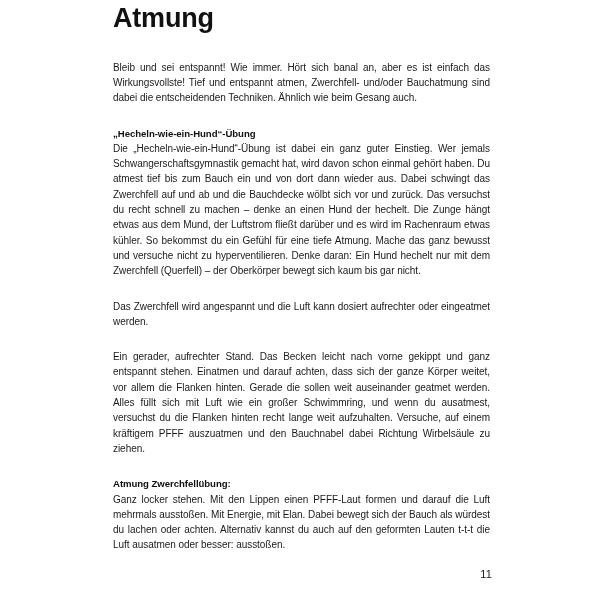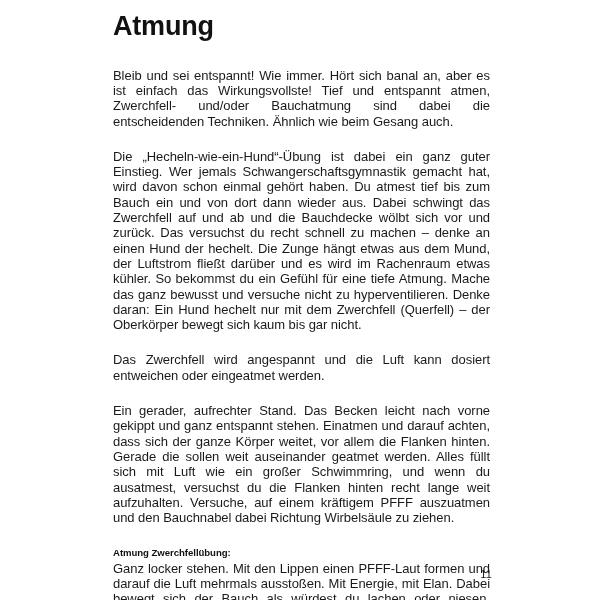--- a/index.html
+++ b/index.html
@@ -29,21 +29,21 @@
     top: 0;
     width: 377px;
   }
 
   .page-title {
     font-size: 27px;
     font-weight: bold;
     letter-spacing: -0.2px;
     line-height: 1.1;
     margin: 0;
-    padding-top: 12px;
+    padding-top: 4px;
     color: #111111;
   }
 
   .block {
     margin-top: 20px;
   }
 
   .block.first-para {
     margin-top: 26px;
   }
@@ -51,21 +51,21 @@
   .subhead {
     font-size: 9.6px;
     font-weight: bold;
     line-height: 15.3px;
     margin: 0 0 0 0;
     color: #111111;
     letter-spacing: -0.05px;
   }
 
   .para {
-    font-size: 13px;
+    font-size: 10px;
     line-height: 15.3px;
     margin: 0;
     text-align: justify;
     text-justify: inter-word;
     hyphens: manual;
     color: #1a1a1a;
     letter-spacing: -0.05px;
   }
 
   .page-number {
@@ -85,33 +85,34 @@
 
   <div class="content">
 
     <h1 class="page-title">Atmung</h1>
 
     <div class="block first-para">
       <p class="para">Bleib und sei entspannt! Wie immer. Hört sich banal an, aber es ist einfach das Wirkungsvollste! Tief und entspannt atmen, Zwerchfell- und/oder Bauchatmung sind dabei die entscheidenden Techniken. Ähnlich wie beim Gesang auch.</p>
     </div>
 
     <div class="block">
+      <p class="subhead">„Hecheln-wie-ein-Hund“-Übung</p>
       <p class="para">Die „Hecheln-wie-ein-Hund“-Übung ist dabei ein ganz guter Einstieg. Wer jemals Schwangerschaftsgymnastik gemacht hat, wird davon schon einmal gehört haben. Du atmest tief bis zum Bauch ein und von dort dann wieder aus. Dabei schwingt das Zwerchfell auf und ab und die Bauchdecke wölbt sich vor und zurück. Das versuchst du recht schnell zu machen – denke an einen Hund der hechelt. Die Zunge hängt etwas aus dem Mund, der Luftstrom fließt darüber und es wird im Rachenraum etwas kühler. So bekommst du ein Gefühl für eine tiefe Atmung. Mache das ganz bewusst und versuche nicht zu hyperventilieren. Denke daran: Ein Hund hechelt nur mit dem Zwerchfell (Querfell) – der Oberkörper bewegt sich kaum bis gar nicht.</p>
     </div>
 
     <div class="block">
-      <p class="para">Das Zwerchfell wird angespannt und die Luft kann dosiert entweichen oder eingeatmet werden.</p>
+      <p class="para">Das Zwerchfell wird angespannt und die Luft kann dosiert aufrechter oder eingeatmet werden.</p>
     </div>
 
     <div class="block">
       <p class="para">Ein gerader, aufrechter Stand. Das Becken leicht nach vorne gekippt und ganz entspannt stehen. Einatmen und darauf achten, dass sich der ganze Körper weitet, vor allem die Flanken hinten. Gerade die sollen weit auseinander geatmet werden. Alles füllt sich mit Luft wie ein großer Schwimmring, und wenn du ausatmest, versuchst du die Flanken hinten recht lange weit aufzuhalten. Versuche, auf einem kräftigem PFFF auszuatmen und den Bauchnabel dabei Richtung Wirbelsäule zu ziehen.</p>
     </div>
 
     <div class="block">
       <p class="subhead">Atmung Zwerchfellübung:</p>
-      <p class="para">Ganz locker stehen. Mit den Lippen einen PFFF-Laut formen und darauf die Luft mehrmals ausstoßen. Mit Energie, mit Elan. Dabei bewegt sich der Bauch als würdest du lachen oder niesen. Alternativ einmal du auch auf den geformten Lauten t-t-t die Luft ausatmen oder besser: ausstoßen.</p>
+      <p class="para">Ganz locker stehen. Mit den Lippen einen PFFF-Laut formen und darauf die Luft mehrmals ausstoßen. Mit Energie, mit Elan. Dabei bewegt sich der Bauch als würdest du lachen oder achten. Alternativ kannst du auch auf den geformten Lauten t-t-t die Luft ausatmen oder besser: ausstoßen.</p>
     </div>
 
   </div>
 
   <div class="page-number">11</div>
 
 </div>
 
 </body></html>

